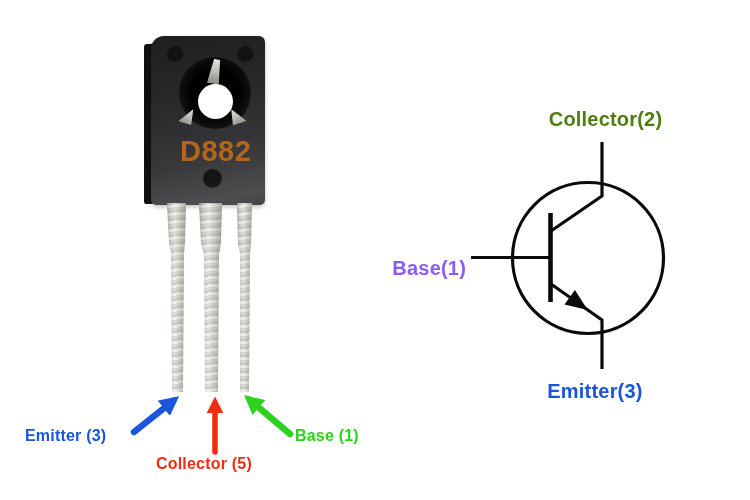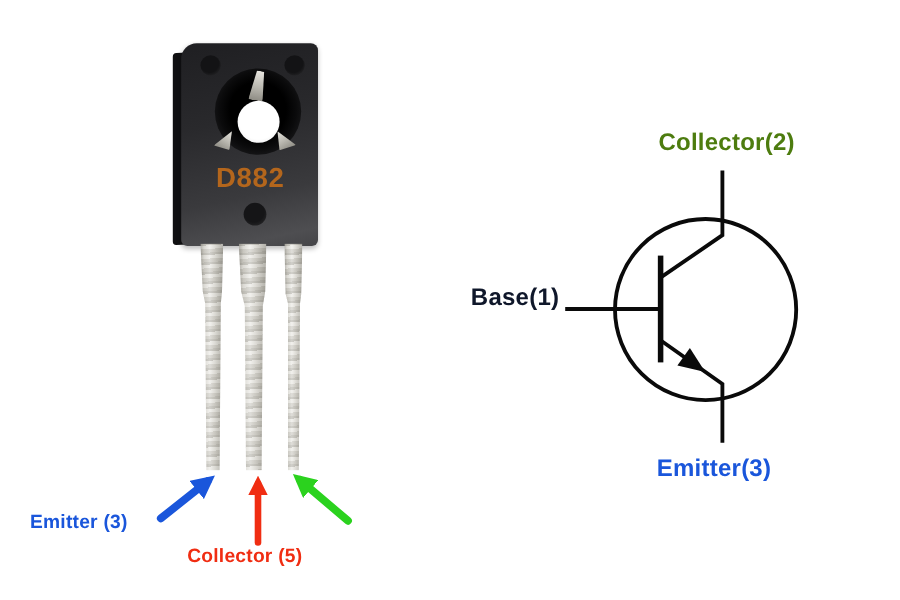--- a/index.html
+++ b/index.html
@@ -40,21 +40,21 @@
     background:radial-gradient(circle at 50% 45%,#ffffff 62%,#ececec 88%,#d9d9d9 100%);
   }
   .clip{
     background:linear-gradient(180deg,#e7e5df 0%,#b9b7af 55%,#8e8c84 100%);
   }
   .bottom-dimple{
     left:203px;top:169px;width:19px;height:19px;border-radius:50%;
     background:radial-gradient(circle at 45% 40%,#151517 55%,#2a2a2c 88%,#38383a 100%);
   }
   .marking{
-    position:absolute;left:180px;top:137px;font-weight:700;font-size:23px;
+    position:absolute;left:180px;top:137px;font-weight:700;font-size:29px;
     letter-spacing:0.5px;line-height:1;
   }
   .leg{
     position:absolute;top:203px;height:189px;
     background:linear-gradient(90deg,#8f8d85 0%,#d2d0c9 18%,#efeeea 40%,#d7d5ce 58%,#b3b1a9 80%,#918f87 100%);
   }
   .leg-texture{
     position:absolute;inset:0;
     background:repeating-linear-gradient(176deg,rgba(120,118,110,0.25) 0 2px,rgba(255,255,255,0.18) 2px 5px,rgba(150,148,140,0.18) 5px 8px);
   }
@@ -110,17 +110,18 @@
     <circle cx="588" cy="258" r="75.5" fill="none" stroke-width="3.2" stroke="#0a0a0a"></circle>
     <line x1="550.5" y1="213" x2="550.5" y2="302" stroke-width="4.6" stroke="#0a0a0a"></line>
     <line x1="471" y1="257.5" x2="552" y2="257.5" stroke-width="3.2" stroke="#0a0a0a"></line>
     <polyline points="602,142 602,196 551,231" fill="none" stroke-width="3.2" stroke="#0a0a0a"></polyline>
     <polyline points="551,284 602,320 602,369" fill="none" stroke-width="3.2" stroke="#0a0a0a"></polyline>
     <polygon points="587.7,309.9 564.5,304.6 574.9,289.9" fill="#0a0a0a"></polygon>
   </svg>
 
   <div class="pin-label" style="left: 25px; top: 428px; color: rgb(26, 86, 219);">Emitter (3)</div>
   <div class="pin-label" style="left: 156px; top: 456px; color: rgb(240, 45, 18);">Collector (5)</div>
+  <div class="pin-label" style="left: 295px; top: 428px; color: rgb(43, 210, 30);">Base (1)</div>
 
   <div class="sym-label" style="left: 533px; top: 109px; width: 145px; text-align: center; color: #4d7c0f;">Collector(2)</div>
-  <div class="sym-label" style="left: 388px; top: 238px; width: 78px; text-align: right; color: #0f172a;">Base(1)</div>
+  <div class="sym-label" style="left: 388px; top: 258px; width: 78px; text-align: right; color: #8b5cf6;">Base(1)</div>
   <div class="sym-label" style="left: 534px; top: 381px; width: 122px; text-align: center; color: rgb(26, 86, 219);">Emitter(3)</div>
 </div>
 
 </body></html>

